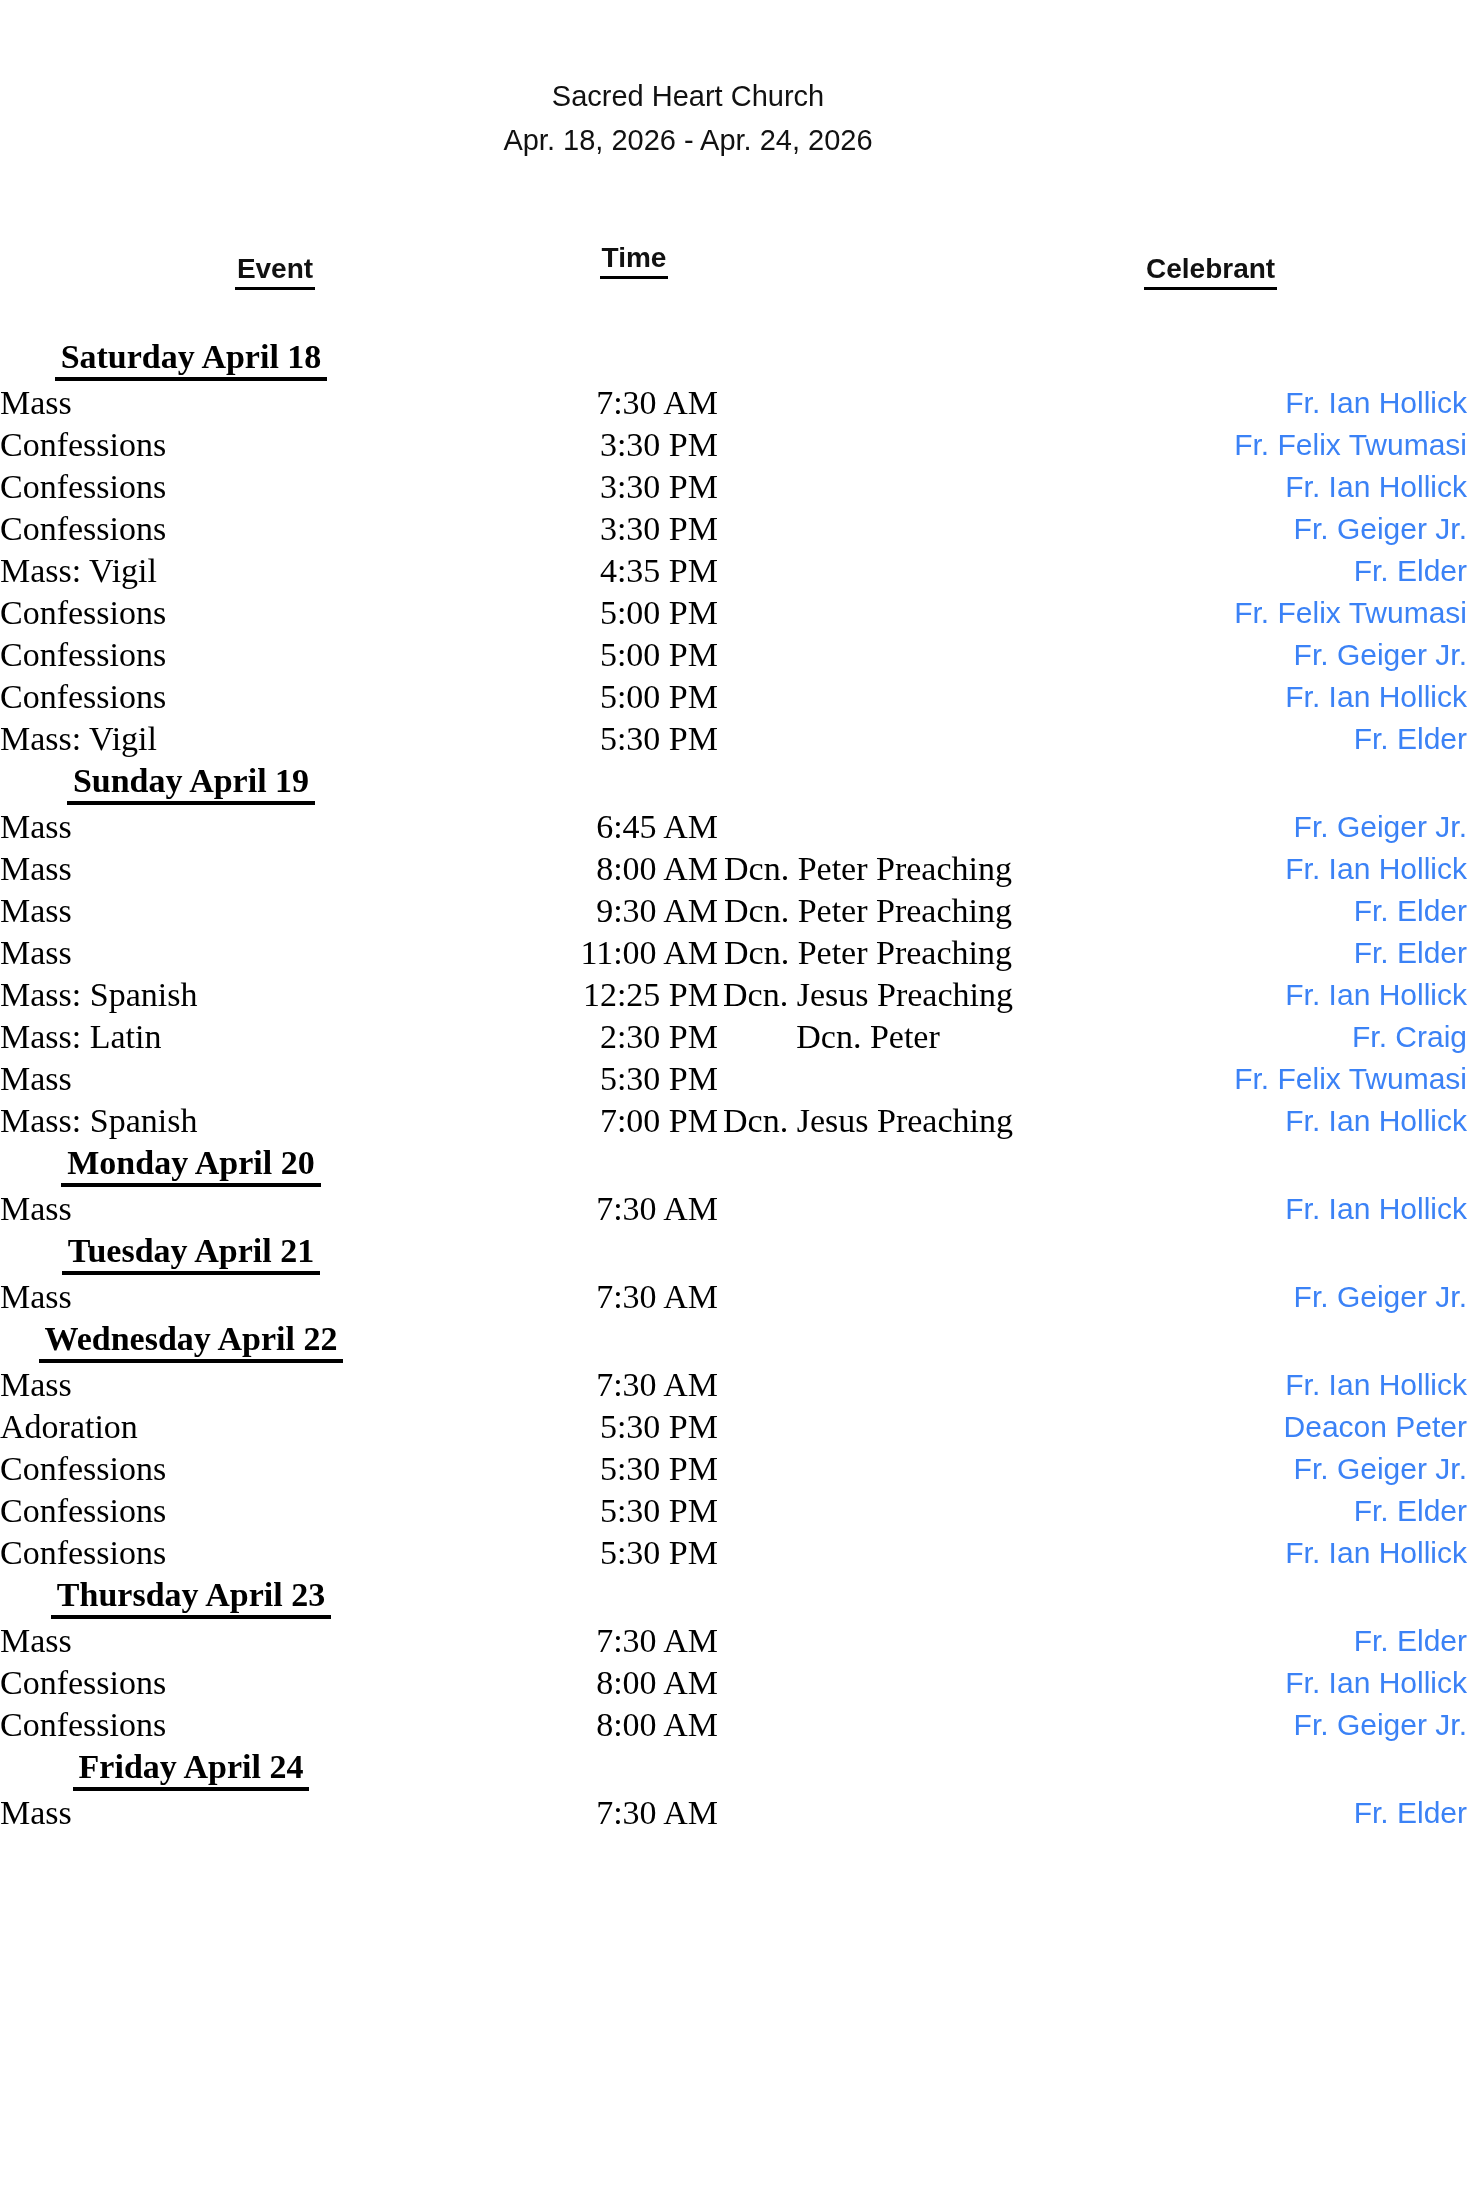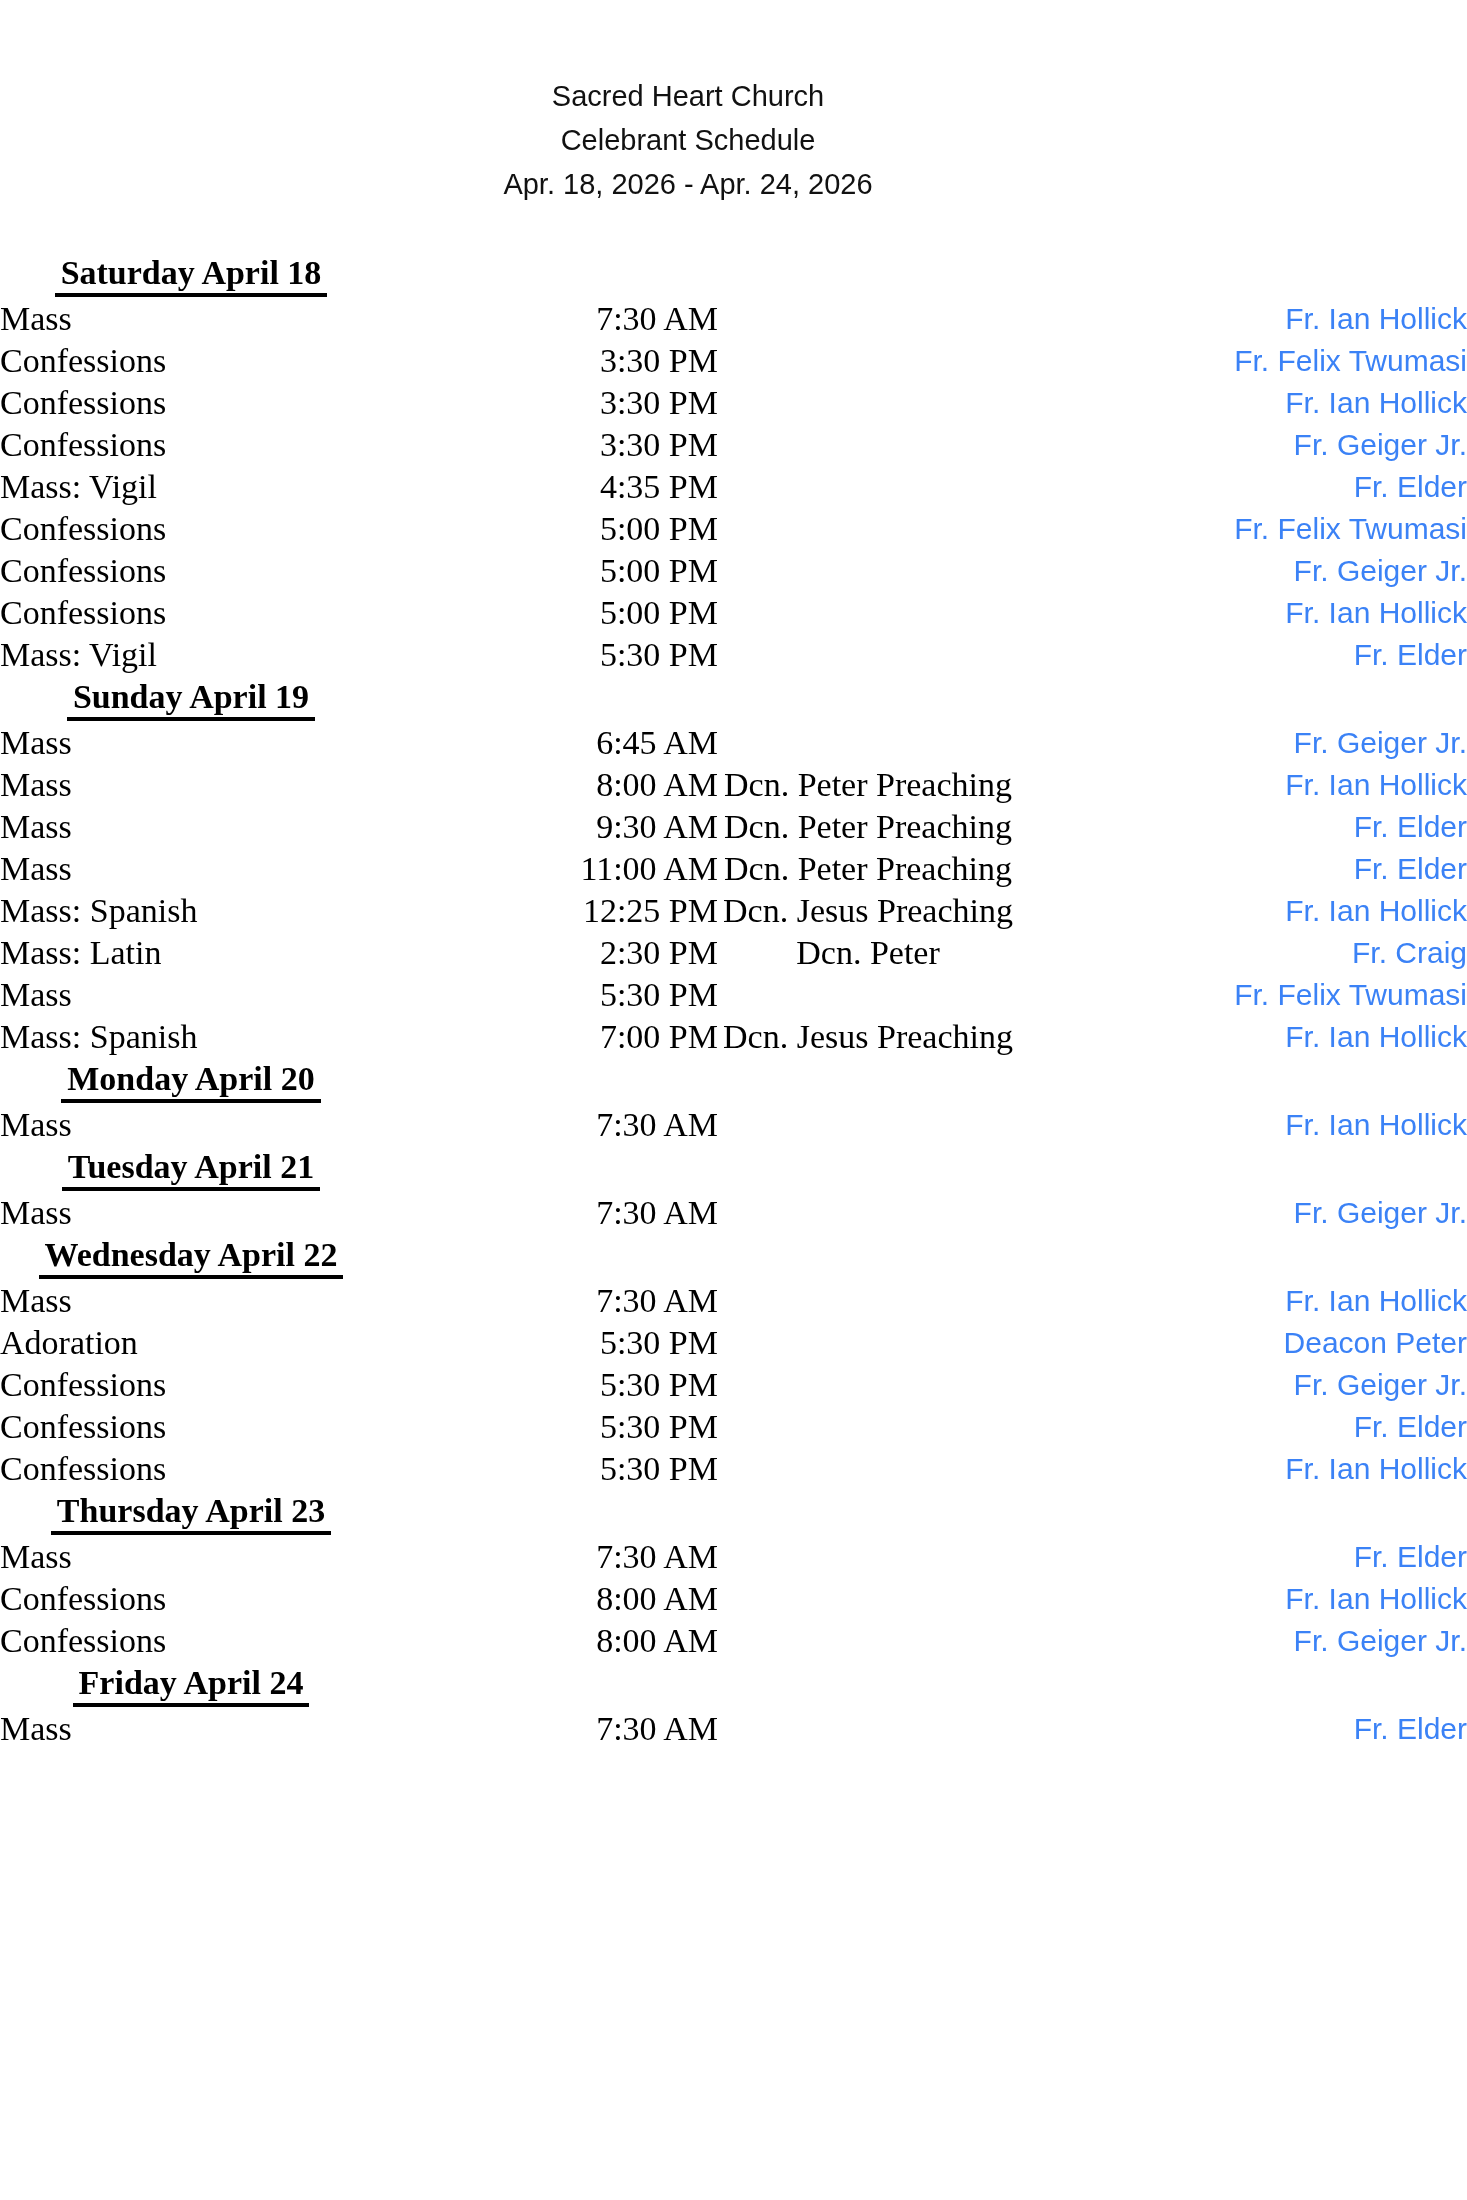--- a/index.html
+++ b/index.html
@@ -91,24 +91,28 @@
     text-align: right;
   }
 </style>
 </head>
 <body>
 
 <div class="page">
 
   <header class="title-block">
     <div>Sacred Heart Church</div>
-    <div>Celebrant Schedule</div>
     <div>Apr. 18, 2026 - Apr. 24, 2026</div>
   </header>
 
+  <div class="col-headers">
+    <span class="col-event">Event</span>
+    <span class="col-time">Time</span>
+    <span class="col-celebrant">Celebrant</span>
+  </div>
 
   <main id="schedule">
       <section>
         <div class="row header-row">
           <div class="cell day-header-cell"><span class="day-header">Saturday April 18</span></div>
         </div>
         <div class="row">
           <div class="cell event-cell">Mass</div>
           <div class="cell time-cell">7:30 AM</div>
           <div class="cell note-cell"></div>

